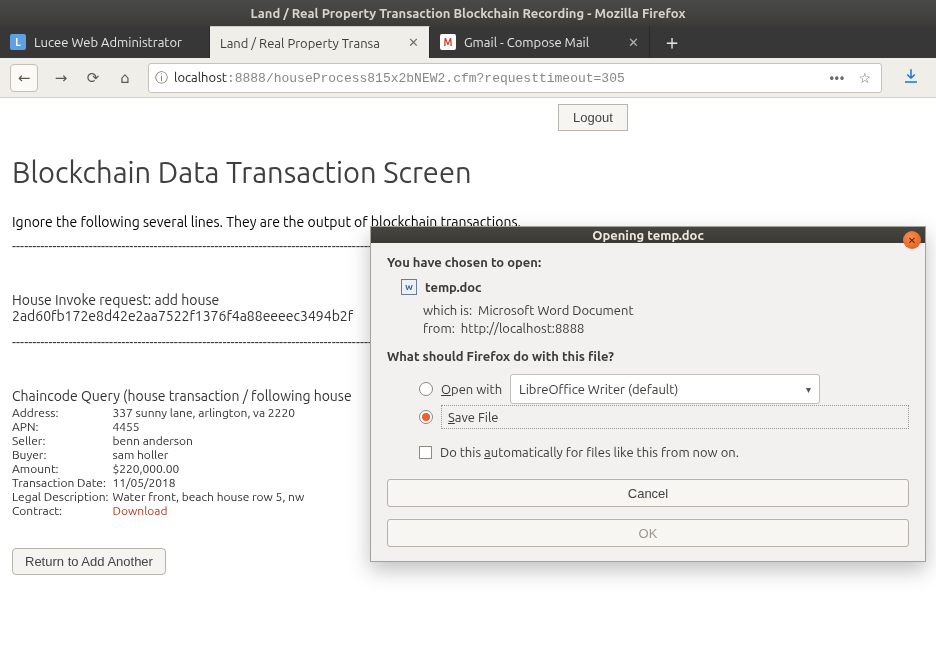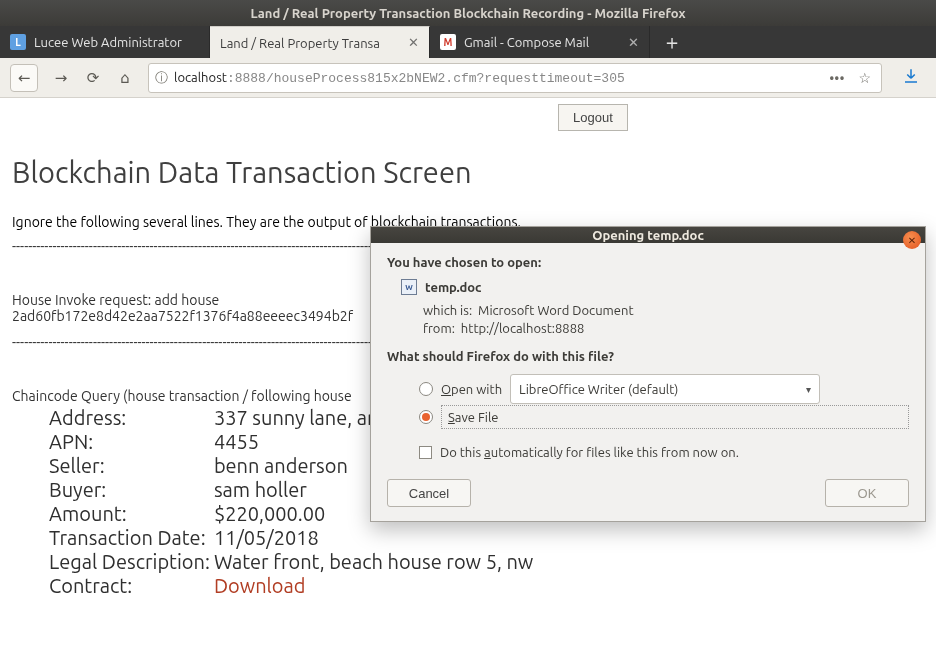--- a/index.html
+++ b/index.html
@@ -111,23 +111,22 @@
   margin-top: 50px;
 }
 .note { margin-top: 26px; color: #000000; font-size: 14px; }
 .hr-dash { margin-top: 8px; color: #323232; font-size: 14px; letter-spacing: 0; white-space: nowrap; overflow: hidden; }
 .invoke { margin-top: 38px; font-size: 14px; color:#323232; }
 .invoke-hash { font-size: 14px; color:#323232; word-break: break-all; }
 .chaincode-intro { margin-top: 38px; font-size: 14px; color:#323232; }
 table.props {
   margin-top: 2px;
   border-collapse: collapse;
-  font-size: 20px;
+  font-size: 12px;
   color: #2f2f2f;
-  margin-left: 37px;
 }
 table.props td { padding: 0 6px 1px 0; vertical-align: top; }
 table.props td:first-child { padding-right: 4px; }
 .download-link { color: #b13d23; text-decoration: none; }
 .return-btn {
   margin-top: 30px;
   padding: 5px 12px;
   border: 1px solid #b6b3ab;
   background: #f6f4f0;
   border-radius: 4px;
@@ -184,21 +183,21 @@
 .select {
   height:30px; border:1px solid #c2bfb8; background:#fff; border-radius:3px;
   padding:0 16px 0 8px; display:flex; align-items:center; min-width:310px; position:relative;
 }
 .select .chev { position:absolute; right:8px; font-size:10px; color:#555; }
 .savefile-box {
   flex:1; height:24px; border:1px dotted #999; padding:0 6px; display:flex; align-items:center;
 }
 .dlg-checkbox-row { display:flex; align-items:center; gap:8px; margin:14px 0 0 32px; }
 .chk { width:13px; height:13px; border:1px solid #8d8a82; background:#fff; }
-.dlg-actions { display:flex; justify-content:space-between; gap:12px; margin-top:20px; }
+.dlg-actions { display:flex; justify-content:flex-end; gap:12px; margin-top:20px;flex-direction:column; }
 .dlg-btn {
   min-width:84px; height:28px; border:1px solid #b6b2aa; border-radius:3px;
   background:#f7f6f3; color:#444; font-size:13px;
 }
 .dlg-btn[disabled] { color:#9c988f; }
 .u { text-decoration: underline; }
 </style>
 </head>
 <body>
 
@@ -299,20 +298,21 @@
           <td>Legal Description:</td>
           <td>Water front, beach house row 5, nw</td>
         </tr>
     <tr>
           <td>Contract:</td>
           <td><a href="#" class="download-link">Download</a></td>
         </tr>
   </tbody>
     </table>
 
+  <button class="return-btn">Return to Add Another</button>
 </div>
 
 <div class="dialog">
   <div class="dialog-title">
     <span>Opening temp.doc</span>
     <div class="dialog-close">✕</div>
   </div>
   <div class="dialog-body">
     <div class="dlg-intro">You have chosen to open:</div>
 

